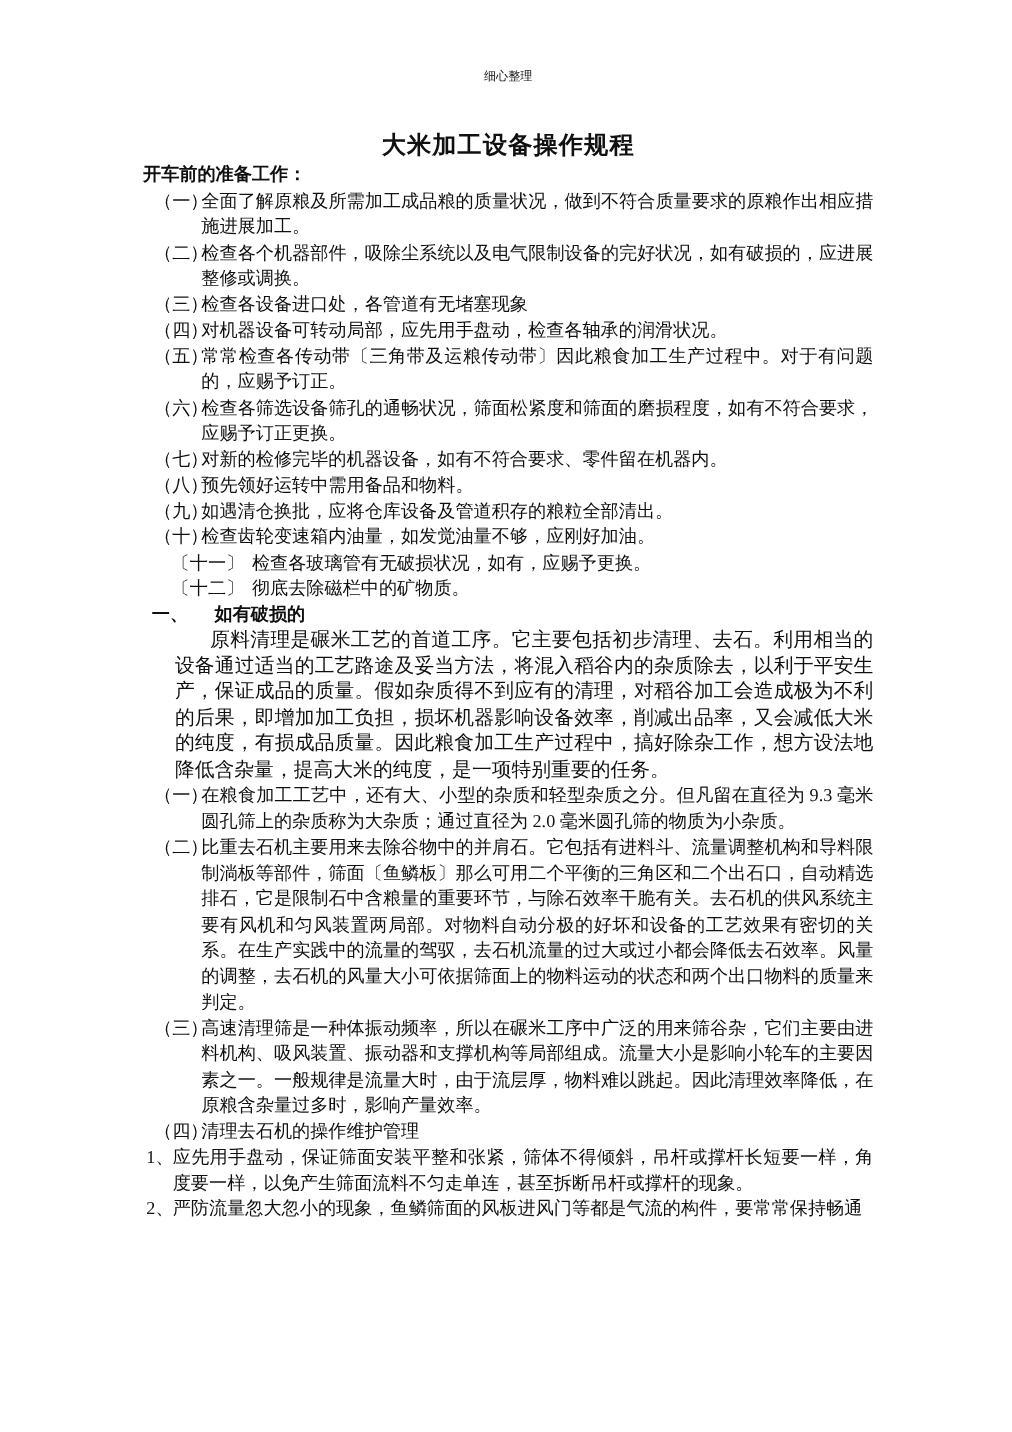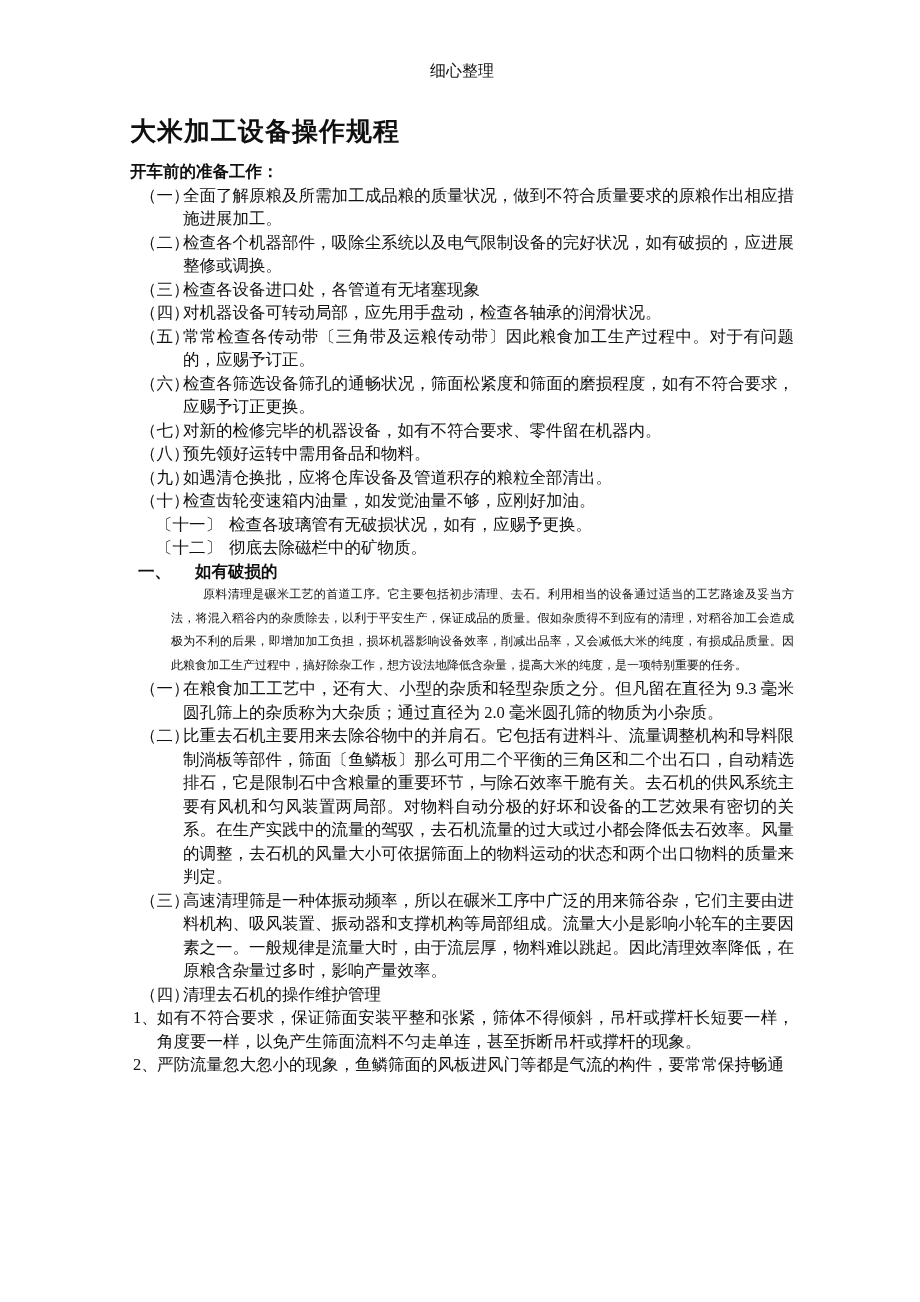--- a/index.html
+++ b/index.html
@@ -16,35 +16,35 @@
   }
   .page {
     box-sizing: border-box;
     width: 920px;
     height: 1302px;
     padding: 62px 126px 0 130px;
     background: #ffffff;
   }
   .header-note {
     text-align: center;
-    font-size: 16px;
+    font-size: 11px;
     line-height: 17px;
   }
   .doc-title {
-    font-size: 26px;
+    text-align: center;
+    font-size: 22px;
     font-weight: bold;
     line-height: 30px;
     margin-top: 38px;
     letter-spacing: 1px;
   }
   .prep-heading {
     font-size: 16.5px;
     font-weight: bold;
     line-height: 23.5px;
-    margin-top: 13px;
   }
   .row {
     display: flex;
     font-size: 16.5px;
     line-height: 23.5px;
   }
   .lbl {
     flex: none;
     white-space: nowrap;
     box-sizing: border-box;
@@ -57,24 +57,24 @@
     text-align: justify;
   }
   .section-heading {
     display: flex;
     font-size: 16.5px;
     font-weight: bold;
     line-height: 23.5px;
   }
   .section-heading .lbl { width: 65px; padding-left: 8px; box-sizing: border-box; }
   .intro {
-    margin-left: 41px;
+    margin-left: 29px;
     text-indent: 32px;
     text-align: justify;
-    font-size: 12px;
+    font-size: 18px;
     line-height: 23.5px;
   }
 </style>
 </head>
 <body>
 
 <div class="page">
 
   <div class="header-note">细心整理</div>
 
@@ -155,21 +155,21 @@
     </div>
     <div class="row paren">
       <span class="lbl">（四）</span>
       <span class="txt">清理去石机的操作维护管理</span>
     </div>
   </div>
 
   <div>
     <div class="row num">
       <span class="lbl">1、</span>
-      <span class="txt">如有不符合要求，保证筛面安装平整和张紧，筛体不得倾斜，吊杆或撑杆长短要一样，角度要一样，以免产生筛面流料不匀走单连，甚至拆断吊杆或撑杆的现象。</span>
+      <span class="txt">应先用手盘动，保证筛面安装平整和张紧，筛体不得倾斜，吊杆或撑杆长短要一样，角度要一样，以免产生筛面流料不匀走单连，甚至拆断吊杆或撑杆的现象。</span>
     </div>
     <div class="row num">
       <span class="lbl">2、</span>
       <span class="txt">严防流量忽大忽小的现象，鱼鳞筛面的风板进风门等都是气流的构件，要常常保持畅通</span>
     </div>
   </div>
 
 </div>
 
 </body></html>

